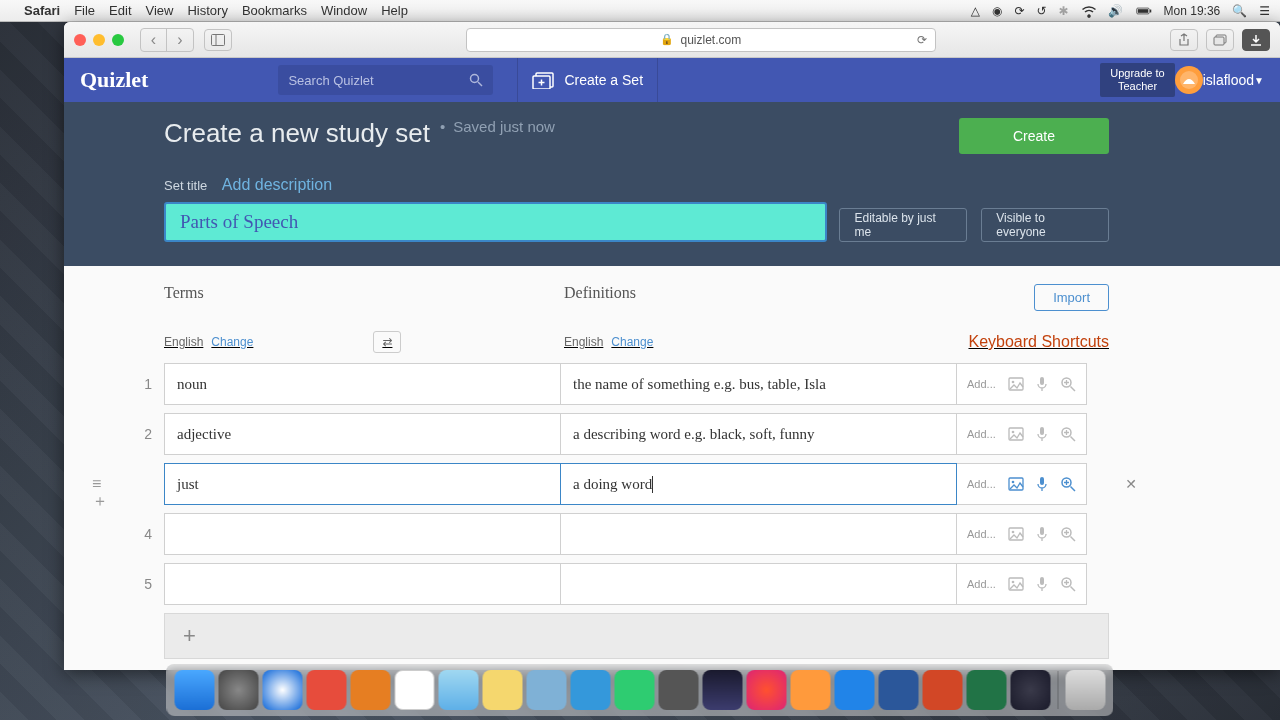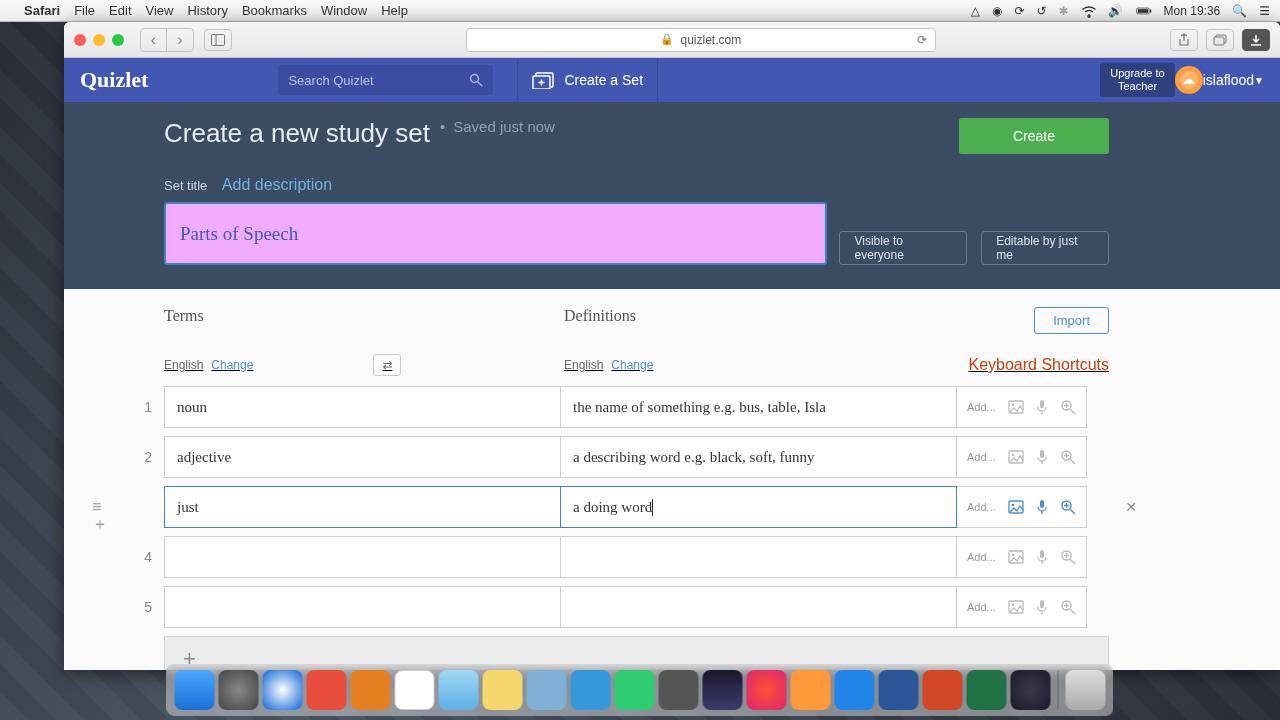--- a/index.html
+++ b/index.html
@@ -47,21 +47,21 @@
 .qz-header { background: #3b4c63; padding: 16px 0 24px; color: #fff; }
 .qz-header-inner { width: 945px; margin-left: 100px; }
 .qz-title-row { display: flex; align-items: flex-start; margin-bottom: 22px; }
 .qz-title { font-size: 26px; font-weight: 300; color: #e8ecef; }
 .saved { font-size: 15px; color: #90a0b3; margin-left: 10px; }
 .saved::before { content: "•"; margin-right: 8px; }
 .btn-create { margin-left: auto; background: #4caf50; color: #fff; border-radius: 3px; width: 150px; height: 36px; display: flex; align-items: center; justify-content: center; font-size: 14px; font-weight: 500; }
 .settitle-row { display: flex; align-items: end; gap: 12px; }
 .settitle-label { font-size: 13px; color: #cfd8e1; }
 .adddesc { color: #6fb3e0; font-size: 16px; margin-left: 10px; }
-.title-input { width: 680px; height: 63px; background: #f0abfc; border: 2px solid #3b86c7; border-radius: 3px; padding: 0 14px; font-size: 19px; color: #4257b2; font-family: Georgia, serif; display: flex; align-items: center; margin-top: 8px; }
+.title-input { width: 680px; height: 40px; background: #5eead4; border: 2px solid #3b86c7; border-radius: 3px; padding: 0 14px; font-size: 19px; color: #4257b2; font-family: Georgia, serif; display: flex; align-items: center; margin-top: 8px; }
 .perm-btn { border: 1px solid #6a7d93; border-radius: 3px; padding: 0 14px; height: 34px; display: flex; align-items: center; font-size: 12px; color: #dbe3eb; }
 .perm-row { display: flex; gap: 14px; }
 
 
 .qz-body { flex: 1; background: #fafafa; overflow-y: auto; padding-top: 18px; }
 .qz-body-inner { width: 945px; margin-left: 100px; }
 .cols-row { display: flex; position: relative; }
 .col-h { font-size: 16px; color: #555; font-family: Georgia, serif; }
 .col-left { width: 400px; }
 .col-right { width: 397px; }
@@ -228,22 +228,22 @@
       </div>
       <div>
         <span class="settitle-label">Set title</span>
         <span class="adddesc">Add description</span>
       </div>
       <div class="settitle-row">
         <div class="title-input">
           <span>Parts of Speech</span>
         </div>
         <div class="perm-row">
+          <div class="perm-btn">Editable by just me</div>
           <div class="perm-btn">Visible to everyone</div>
-          <div class="perm-btn">Editable by just me</div>
         </div>
       </div>
     </div>
   </div>
 
   <div class="qz-body">
     <div class="qz-body-inner">
       <div class="cols-row">
         <div class="col-left">
             <div class="col-h">Terms</div>

